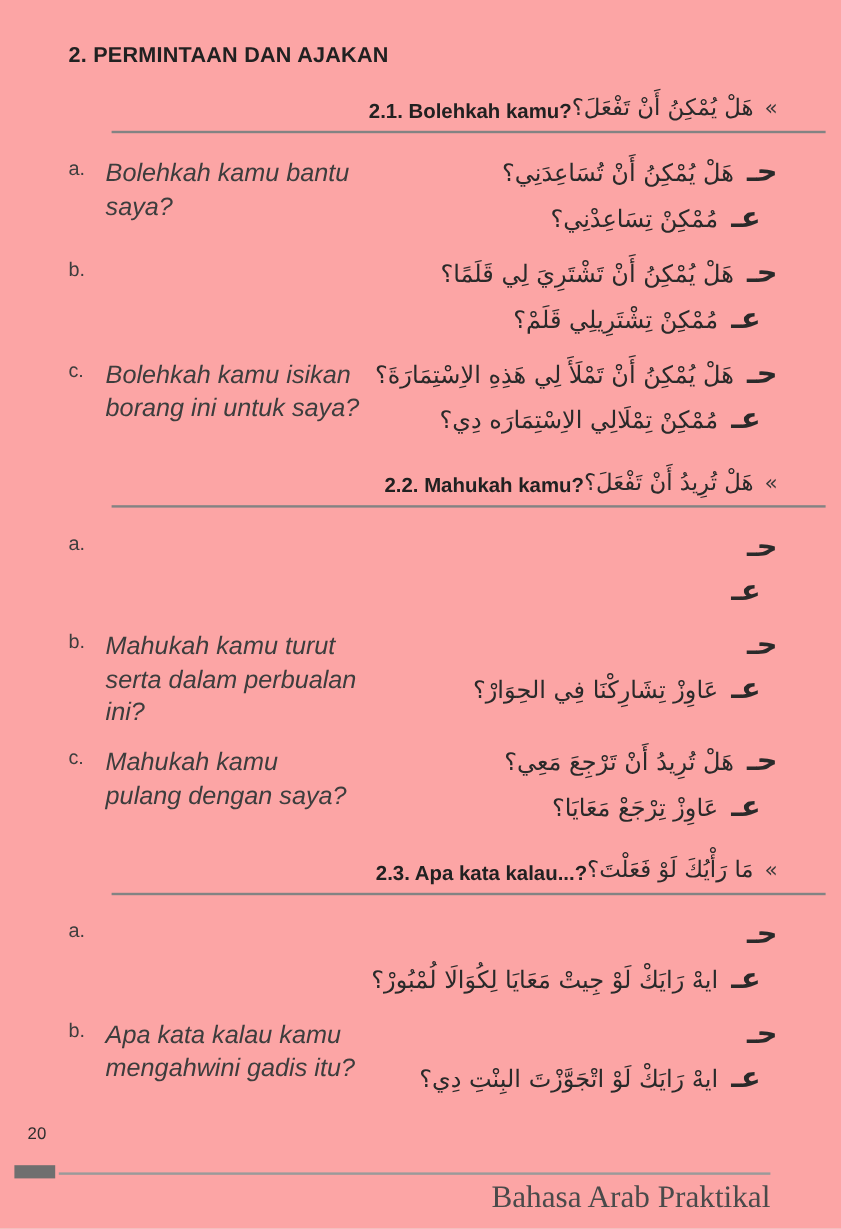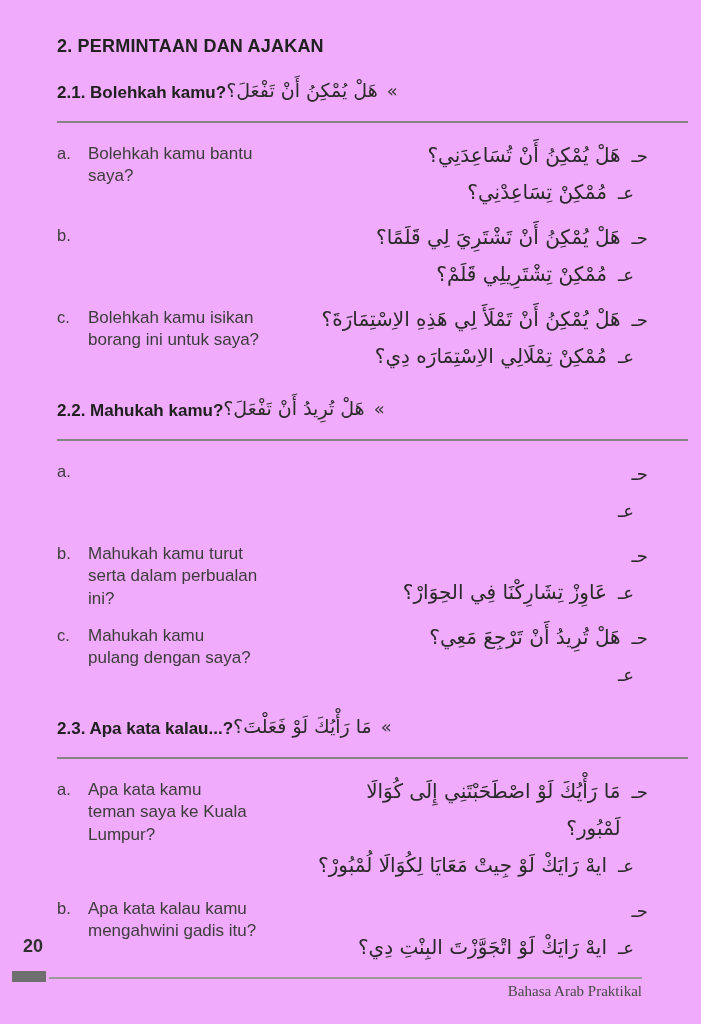--- a/index.html
+++ b/index.html
@@ -1,42 +1,43 @@
 <!DOCTYPE html>
 <html><head>
 <meta charset="utf-8">
 <style>
   * { margin: 0; padding: 0; box-sizing: border-box; }
   html, body { background: #e8e8e8; }
   .page {
     position: relative;
     width: 701px;
     height: 1024px;
-    background: #f0abfc;
+    background: #fca5a5;
     margin: 0 auto;
     font-family: "Liberation Sans", "DejaVu Sans", sans-serif;
     color: #3d3d3d;
     padding: 36px 13px 0 57px;
     overflow: hidden;
   }
   .page-title {
     font-size: 18px;
     font-weight: 700;
     color: #212121;
     letter-spacing: 0.2px;
     margin-bottom: 18px;
   }
   .section { margin-top: 18px; }
   .section:first-of-type { margin-top: 0; }
   .sec-header {
     display: flex;
-    justify-content: flex-start;
+    justify-content: flex-end;
     align-items: flex-end;
     border-bottom: 2px solid #838383;
-    padding-bottom: 15px;
+    padding-bottom: 3px;
+    margin-left: 36px;
   }
   .sec-title {
     font-size: 17px;
     font-weight: 700;
     color: #212121;
     padding-bottom: 3px;
   }
   .sec-ar {
     direction: rtl;
     display: flex;
@@ -65,65 +66,66 @@
   }
   .item-label {
     width: 31px;
     flex: 0 0 31px;
     font-size: 16.5px;
     line-height: 1.32;
     color: #3d3d3d;
   }
   .item-text {
     white-space: pre-line;
-    font-size: 17px;
+    font-size: 21px;
     line-height: 1.32;
     color: #3d3d3d;
+    font-style: italic;
   }
   .arabic { flex: 1; }
   .ar-line {
     direction: rtl;
     display: flex;
     align-items: baseline;
     gap: 11px;
     justify-content: flex-start;
     font-family: "DejaVu Sans", sans-serif;
     font-size: 20px;
     color: #2a2a2a;
     line-height: 37px;
     padding-right: 40px;
   }
   .ar-line.amiyya { padding-right: 54px; }
-  .ar-marker { color: #2a2a2a; font-size: 18px; }
+  .ar-marker { color: #2a2a2a; font-size: 24px; font-weight: bold; }
   .ar-text { unicode-bidi: isolate; }
   .footer { position: absolute; left: 0; top: 936px; width: 701px; }
   .page-number {
     position: absolute;
     left: 23px; top: 0;
-    font-size: 18px;
-    font-weight: 700;
+    font-size: 14px;
+    font-weight: 400;
     color: #2f2f2f;
   }
   .page-number-block {
     position: absolute;
     left: 12px; top: 35px;
     width: 34px; height: 11px;
     background: #6f6f6f;
   }
   .footer-rule {
     position: absolute;
     left: 49px; top: 41px;
     width: 593px; height: 0;
     border-top: 2px solid #9a9a9a;
   }
   .footer-book-title {
     position: absolute;
     right: 59px; top: 47px;
     font-family: "Liberation Serif", "DejaVu Serif", serif;
-    font-size: 15px;
+    font-size: 26px;
     color: #4a4a4a;
   }
 </style>
 </head>
 <body>
 
 <div class="page">
 
   <h1 class="page-title">2. PERMINTAAN DAN AJAKAN</h1>
 
@@ -240,48 +242,45 @@
           <span class="item-text">Mahukah kamu
 pulang dengan saya?</span>
         </div>
         <div class="arabic">
           <div class="ar-line fusha">
             <span class="ar-marker">حـ</span>
             <span class="ar-text">هَلْ تُرِيدُ أَنْ تَرْجِعَ مَعِي؟</span>
           </div>
           <div class="ar-line amiyya">
             <span class="ar-marker">عـ</span>
+            <span class="ar-text">عَاوِزْ تِرْجَعْ مَعَايَا؟</span>
           </div>
         </div>
       </div>
 
     </div>
   </div>
 
   <div class="section">
     <div class="sec-header">
       <div class="sec-title">2.3. Apa kata kalau...?</div>
       <div class="sec-ar">
         <span class="guillemet">«</span>
         <span class="ar-text">مَا رَأْيُكَ لَوْ فَعَلْتَ؟</span>
       </div>
     </div>
     <div class="items">
 
       <div class="item">
         <div class="malay">
           <span class="item-label">a.</span>
-          <span class="item-text">Apa kata kamu
-teman saya ke Kuala
-Lumpur?</span>
-        </div>
-        <div class="arabic">
-          <div class="ar-line fusha">
-            <span class="ar-marker">حـ</span>
-            <span class="ar-text">مَا رَأْيُكَ لَوْ اصْطَحَبْتَنِي إِلَى كُوَالَا لَمْبُور؟</span>
+        </div>
+        <div class="arabic">
+          <div class="ar-line fusha">
+            <span class="ar-marker">حـ</span>
           </div>
           <div class="ar-line amiyya">
             <span class="ar-marker">عـ</span>
             <span class="ar-text">ايهْ رَايَكْ لَوْ جِيتْ مَعَايَا لِكُوَالَا لُمْبُورْ؟</span>
           </div>
         </div>
       </div>
 
       <div class="item">
         <div class="malay">

